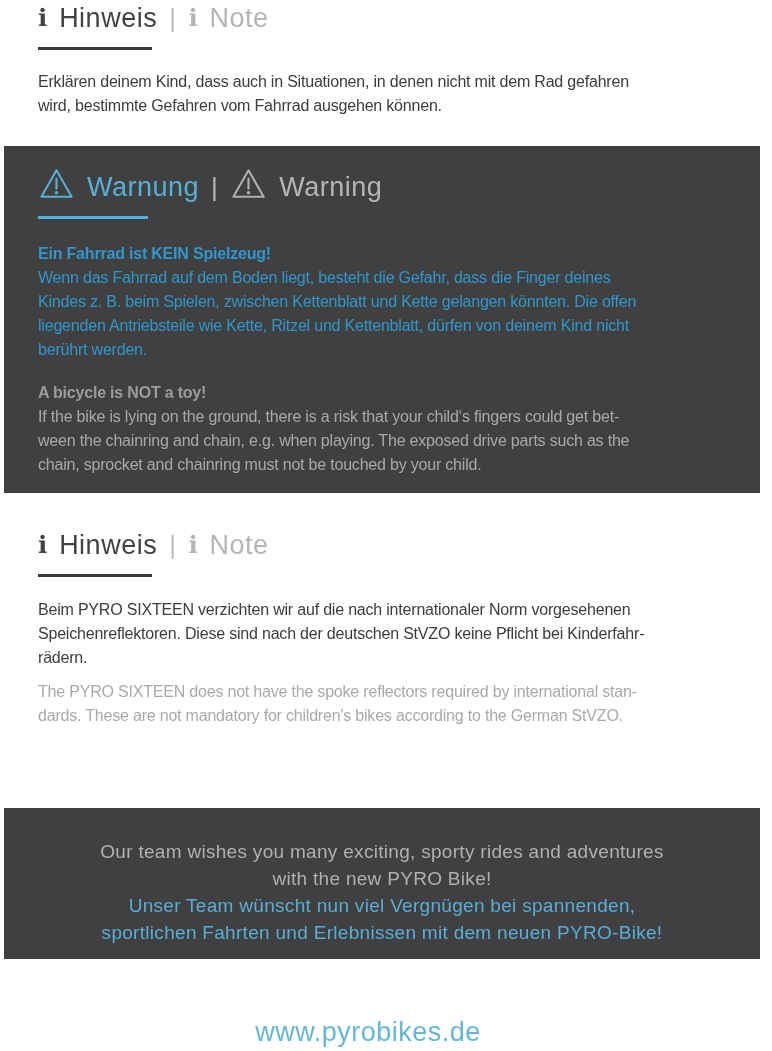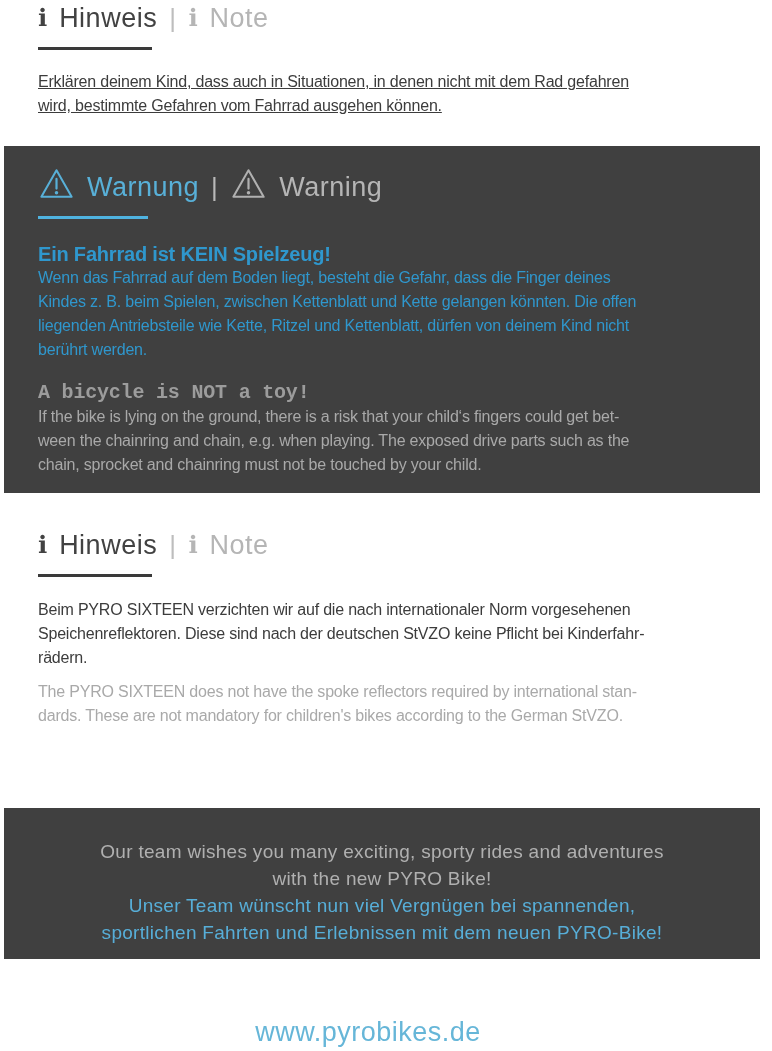--- a/index.html
+++ b/index.html
@@ -59,44 +59,44 @@
     white-space: pre-line;
     font-size: 16px;
     line-height: 24px;
     letter-spacing: -0.2px;
     padding-left: 38px;
     padding-right: 30px;
   }
   .para.dark { color: #3c3c3c; }
   .para.gray { color: #a9a9a9; }
   .para.blue { color: #2f97cd; }
-  .lead { font-weight: bold; white-space: pre-line; font-size: 20px; line-height: 24px; letter-spacing: -0.2px; padding-left: 38px; }
+  .lead { font-weight: bold; white-space: pre-line; font-size: 16px; line-height: 24px; letter-spacing: -0.2px; padding-left: 38px; }
   .lead.blue { color: #2f97cd; }
   .lead.gray { color: #9c9c9c; }
 
   
   .band {
     background: #404040;
     margin-left: 4px;
     margin-right: 12px;
   }
   .band .para, .band .lead { padding-left: 34px; }
   .warn-band {
     margin-top: 28px;
     padding-top: 17px;
     padding-bottom: 16px;
   }
   .warn-band .underline.blue { margin-left: 34px; }
 
   
   .note1-head { padding-top: 3px; }
-  .p-de1 { margin-top: 20px; text-decoration: underline; }
+  .p-de1 { margin-top: 20px; }
   .p-en1 { margin-top: 10px; }
   .warn-lead-de { margin-top: 23px; }
-  .warn-lead-en { margin-top: 19px; font-family: Liberation Mono, monospace; }
+  .warn-lead-en { margin-top: 19px; }
   .note2 { margin-top: 37px; }
   .p-de2 { margin-top: 21px; }
   .p-en2 { margin-top: 10px; }
 
   
   .team-band {
     margin-top: 80px;
     padding: 21px 0 13px 0;
     text-align: center;
   }

